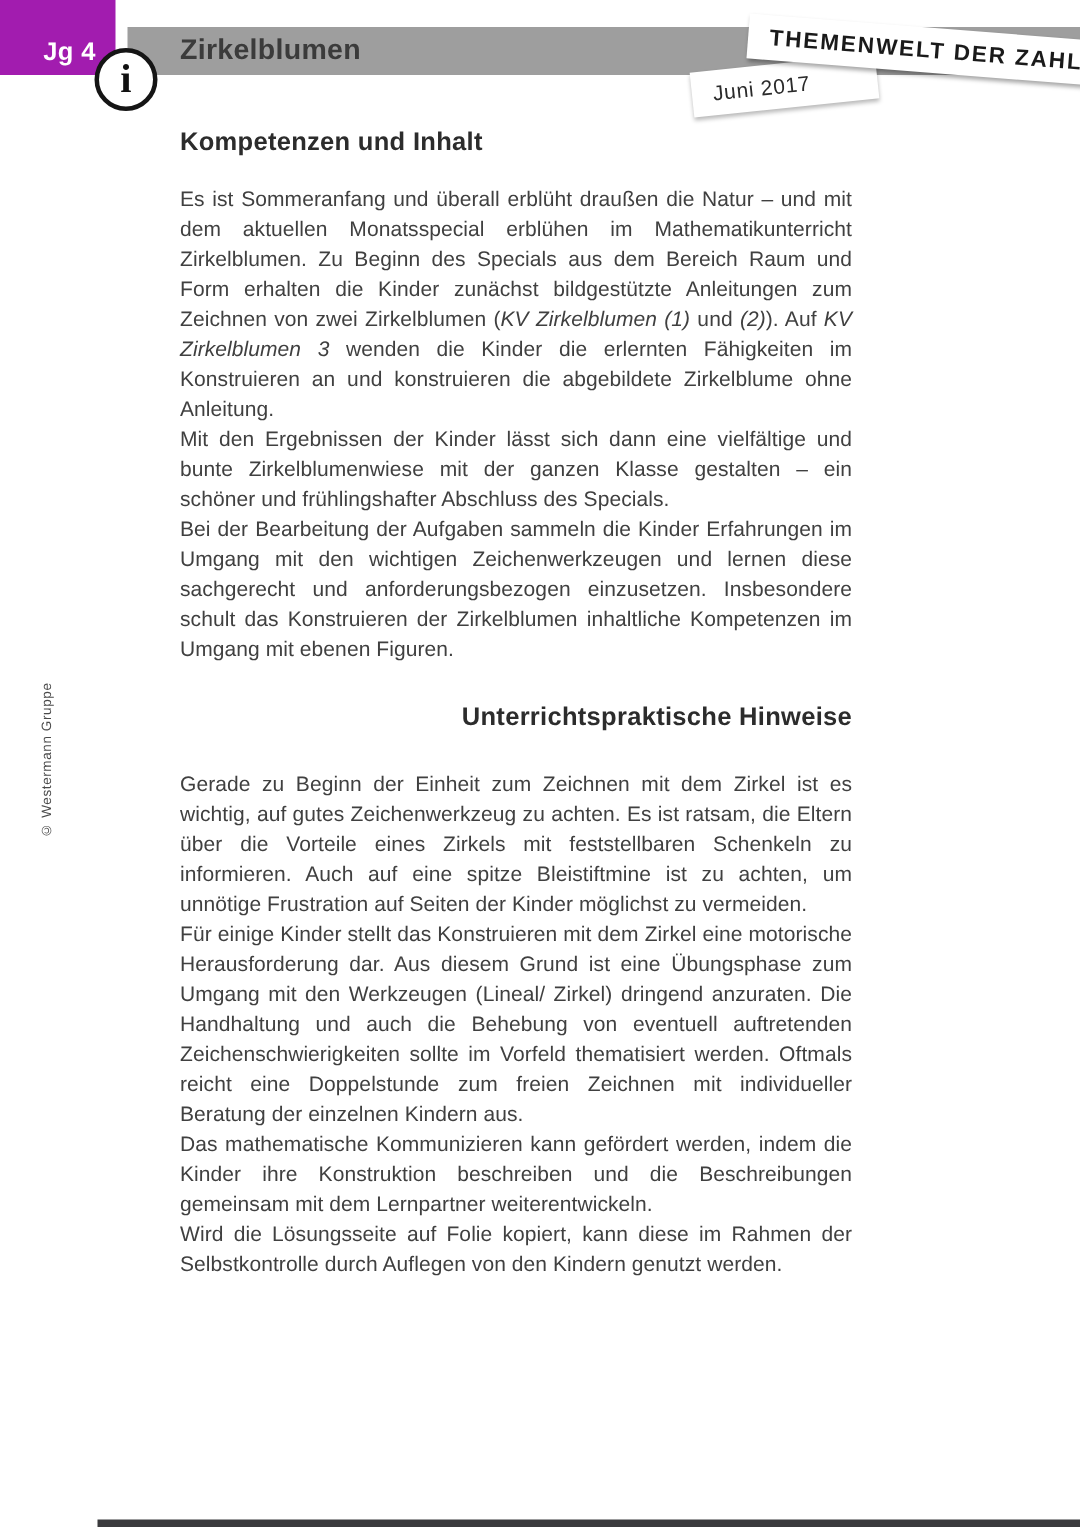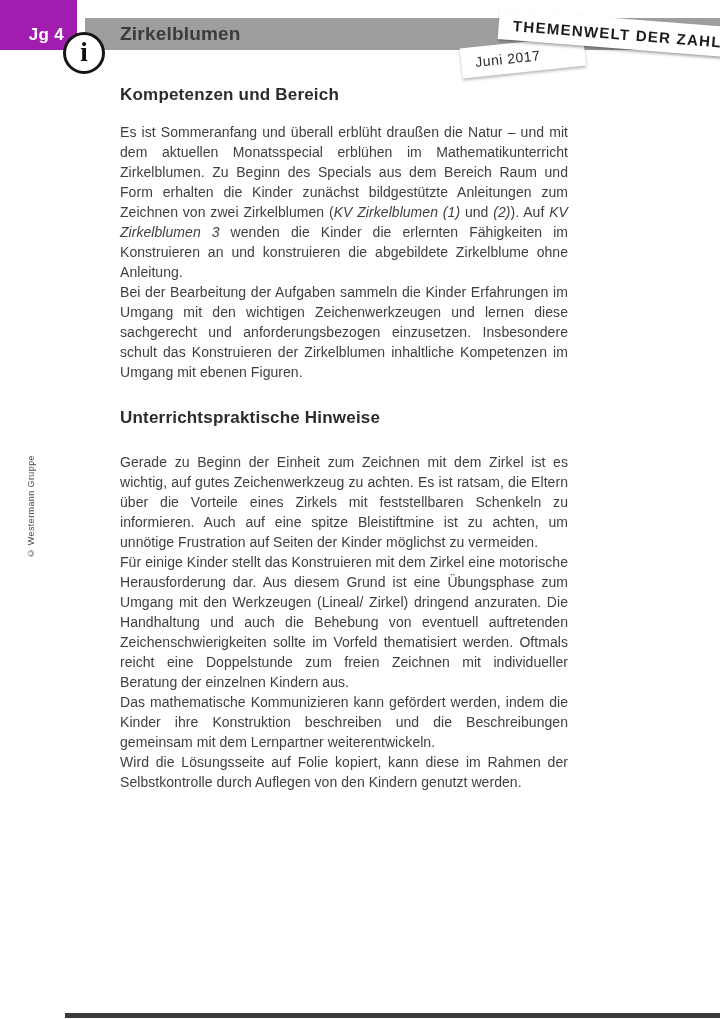--- a/index.html
+++ b/index.html
@@ -52,21 +52,21 @@
     font-size:9px; color:#4a4a4a; letter-spacing:.4px; white-space:nowrap;
   }
   
   .content {
     position:absolute; left:120px; top:85px; width:448px; color:#404040;
   }
   .content h2 {
     font-size:17px; font-weight:bold; color:#2c2c2c;
     letter-spacing:.2px; margin:0 0 17px 0; line-height:20px;
   }
-  .content h2.sec2 { margin-top:26px; margin-bottom:24px; }
+  .content h2.sec2 { margin-top:26px; margin-bottom:24px;text-align:right; }
   .content p {
     font-size:14px; line-height:20px; text-align:justify; margin:0;
     letter-spacing:.05px;
   }
   .content p i { font-style:italic; }
   
   .footer-bar {
     position:absolute; left:65px; right:0; bottom:1px; height:5px;
     background:#3a3a3d;
   }
@@ -93,24 +93,25 @@
   </div>
 
   <div class="ribbon-date">
     <span>Juni 2017</span>
   </div>
 
   <div class="copyright-vertical">© Westermann Gruppe</div>
 
   <main class="content">
 
-    <h2>Kompetenzen und Bereich</h2>
+    <h2>Kompetenzen und Inhalt</h2>
 
     <p><span>Es ist Sommeranfang und überall erblüht draußen die Natur – und mit dem aktuellen Monatsspecial erblühen im Mathematikunterricht Zirkelblumen. Zu Beginn des Specials aus dem Bereich Raum und Form erhalten die Kinder zunächst bildgestützte Anleitungen zum Zeichnen von zwei Zirkelblumen (</span><i>KV Zirkelblumen (1)</i><span> und </span><i>(2)</i><span>). Auf </span><i>KV Zirkelblumen 3</i><span> wenden die Kinder die erlernten Fähigkeiten im Konstruieren an und konstruieren die abgebildete Zirkelblume ohne Anleitung.</span></p>
 
+    <p>Mit den Ergebnissen der Kinder lässt sich dann eine vielfältige und bunte Zirkelblumenwiese mit der ganzen Klasse gestalten – ein schöner und frühlingshafter Abschluss des Specials.</p>
     <p>Bei der Bearbeitung der Aufgaben sammeln die Kinder Erfahrungen im Umgang mit den wichtigen Zeichenwerkzeugen und lernen diese sachgerecht und anforderungsbezogen einzusetzen. Insbesondere schult das Konstruieren der Zirkelblumen inhaltliche Kompetenzen im Umgang mit ebenen Figuren.</p>
 
     <h2 class="sec2">Unterrichtspraktische Hinweise</h2>
 
     <p>Gerade zu Beginn der Einheit zum Zeichnen mit dem Zirkel ist es wichtig, auf gutes Zeichenwerkzeug zu achten. Es ist ratsam, die Eltern über die Vorteile eines Zirkels mit feststellbaren Schenkeln zu informieren. Auch auf eine spitze Bleistiftmine ist zu achten, um unnötige Frustration auf Seiten der Kinder möglichst zu vermeiden.</p>
     <p>Für einige Kinder stellt das Konstruieren mit dem Zirkel eine motorische Herausforderung dar. Aus diesem Grund ist eine Übungsphase zum Umgang mit den Werkzeugen (Lineal/ Zirkel) dringend anzuraten. Die Handhaltung und auch die Behebung von eventuell auftretenden Zeichenschwierigkeiten sollte im Vorfeld thematisiert werden. Oftmals reicht eine Doppelstunde zum freien Zeichnen mit individueller Beratung der einzelnen Kindern aus.</p>
     <p>Das mathematische Kommunizieren kann gefördert werden, indem die Kinder ihre Konstruktion beschreiben und die Beschreibungen gemeinsam mit dem Lernpartner weiterentwickeln.</p>
     <p>Wird die Lösungsseite auf Folie kopiert, kann diese im Rahmen der Selbstkontrolle durch Auflegen von den Kindern genutzt werden.</p>
 
   </main>

